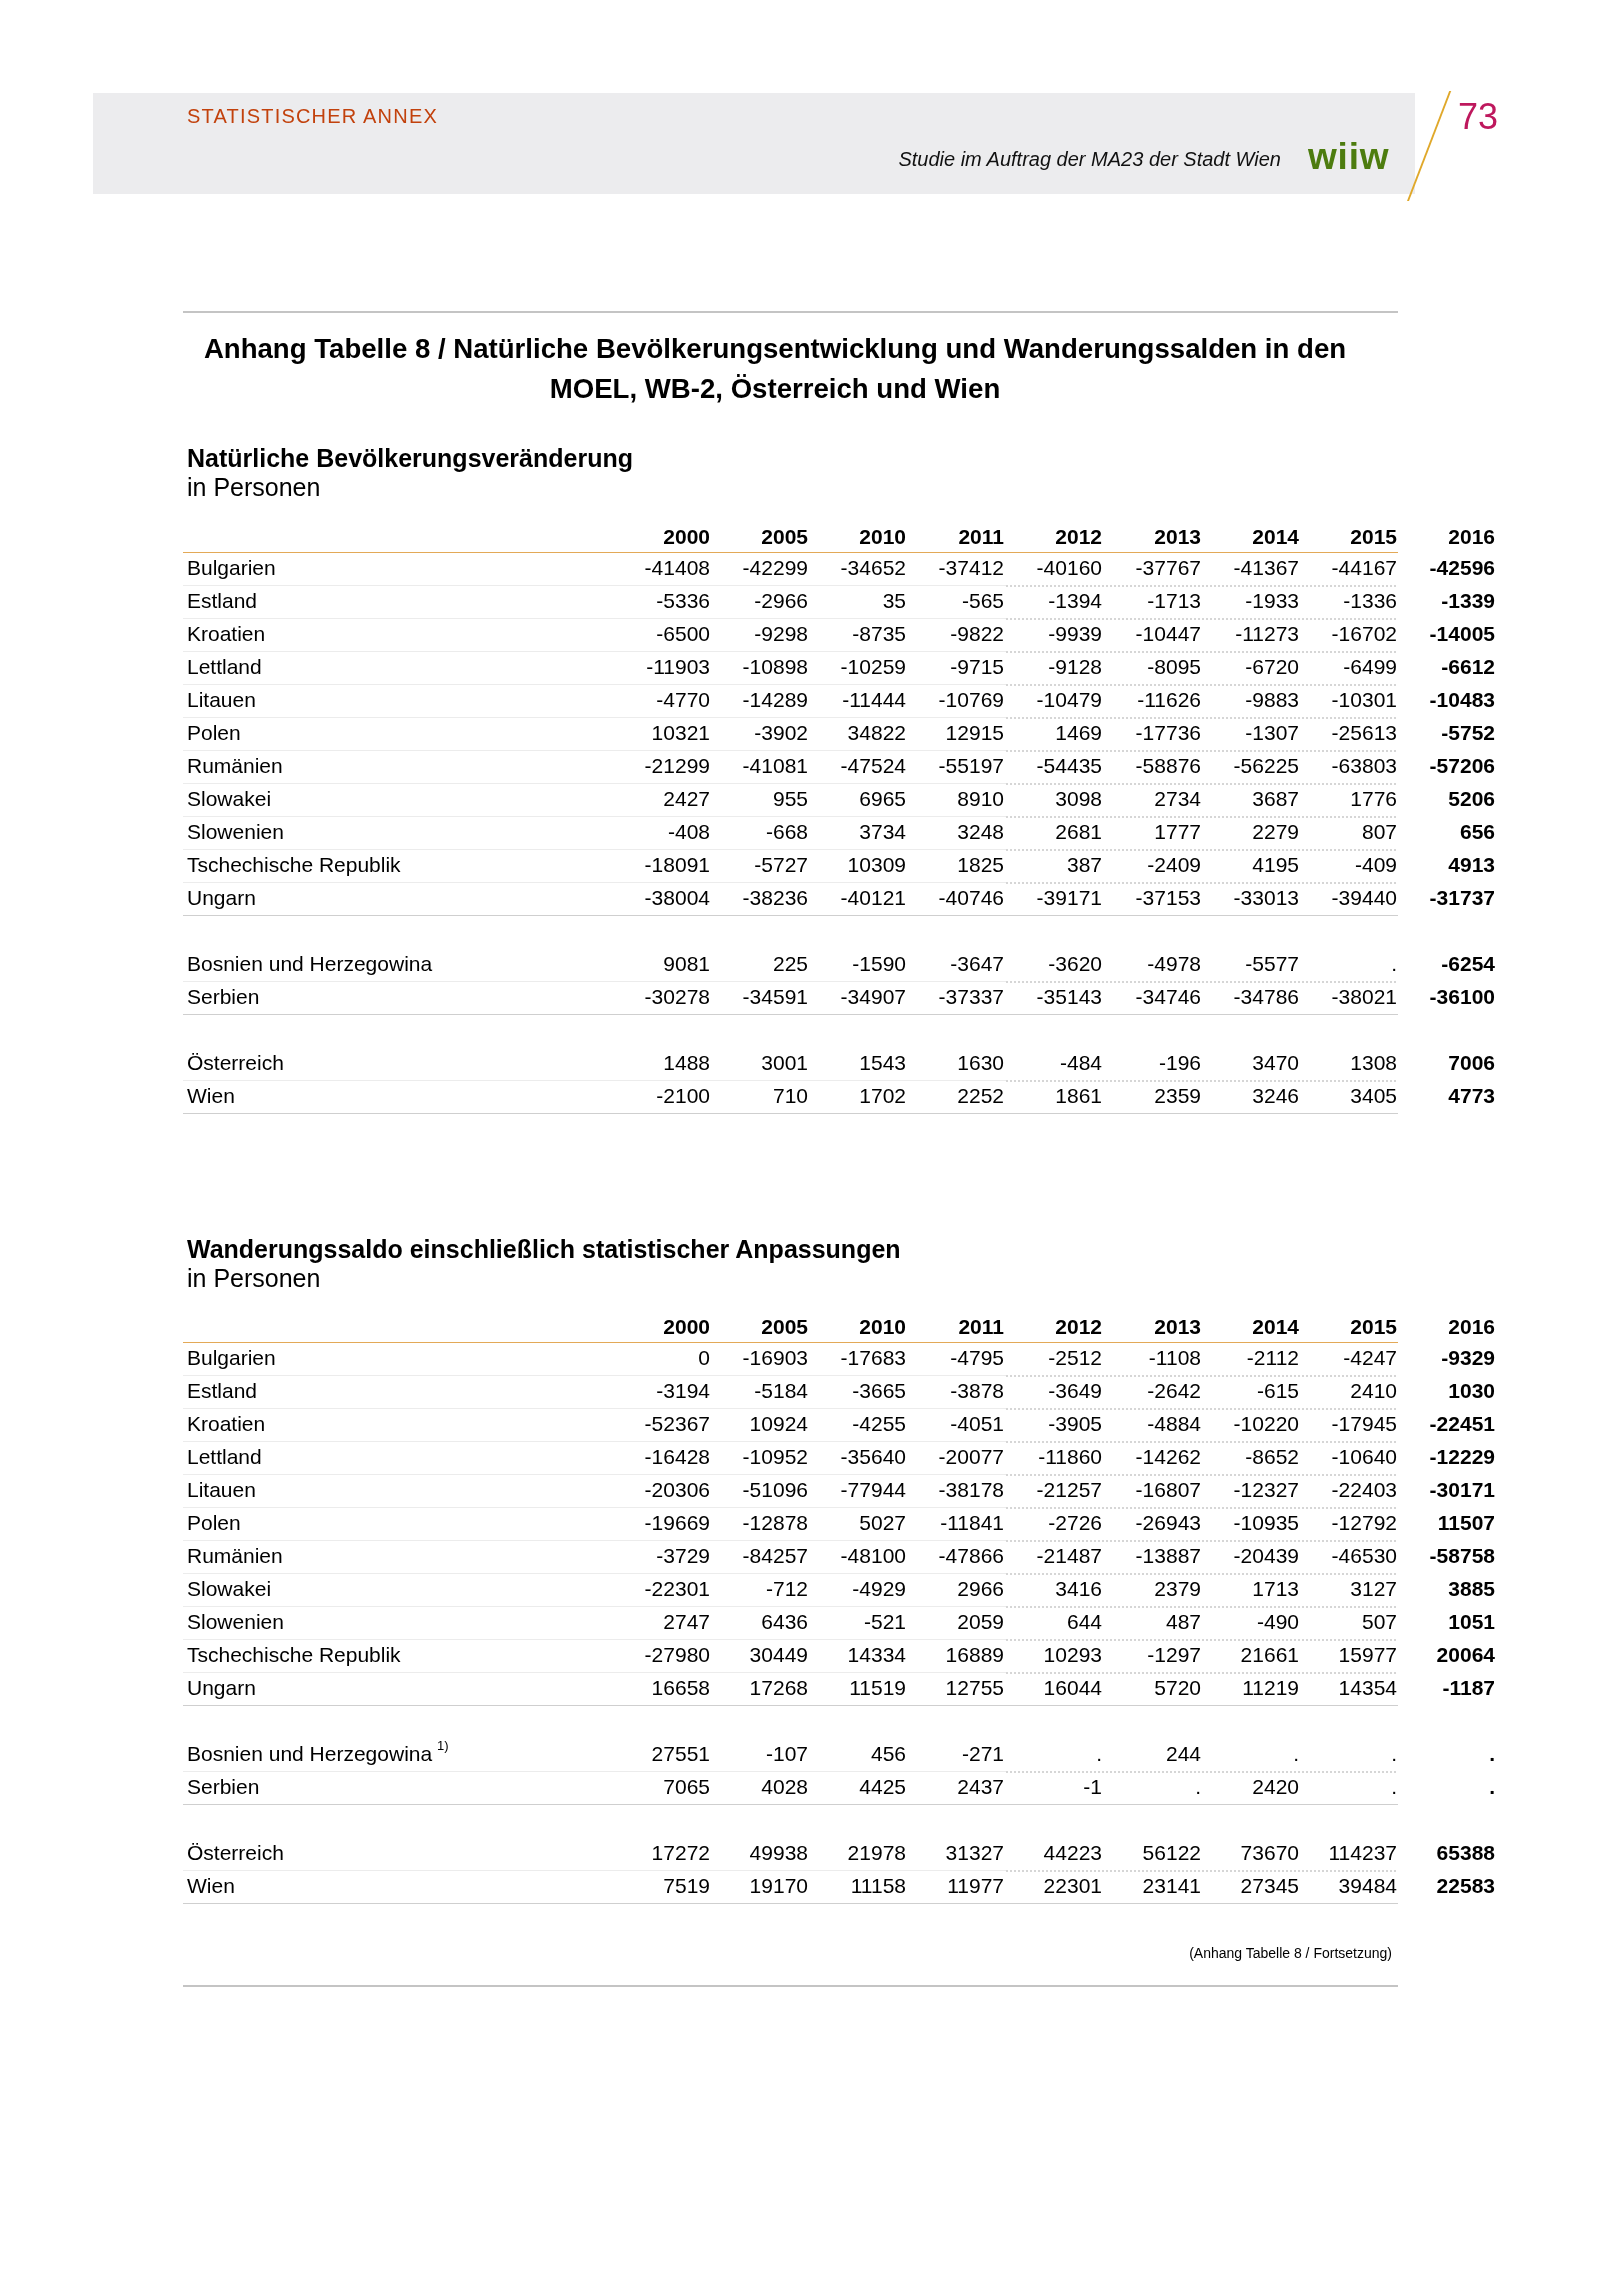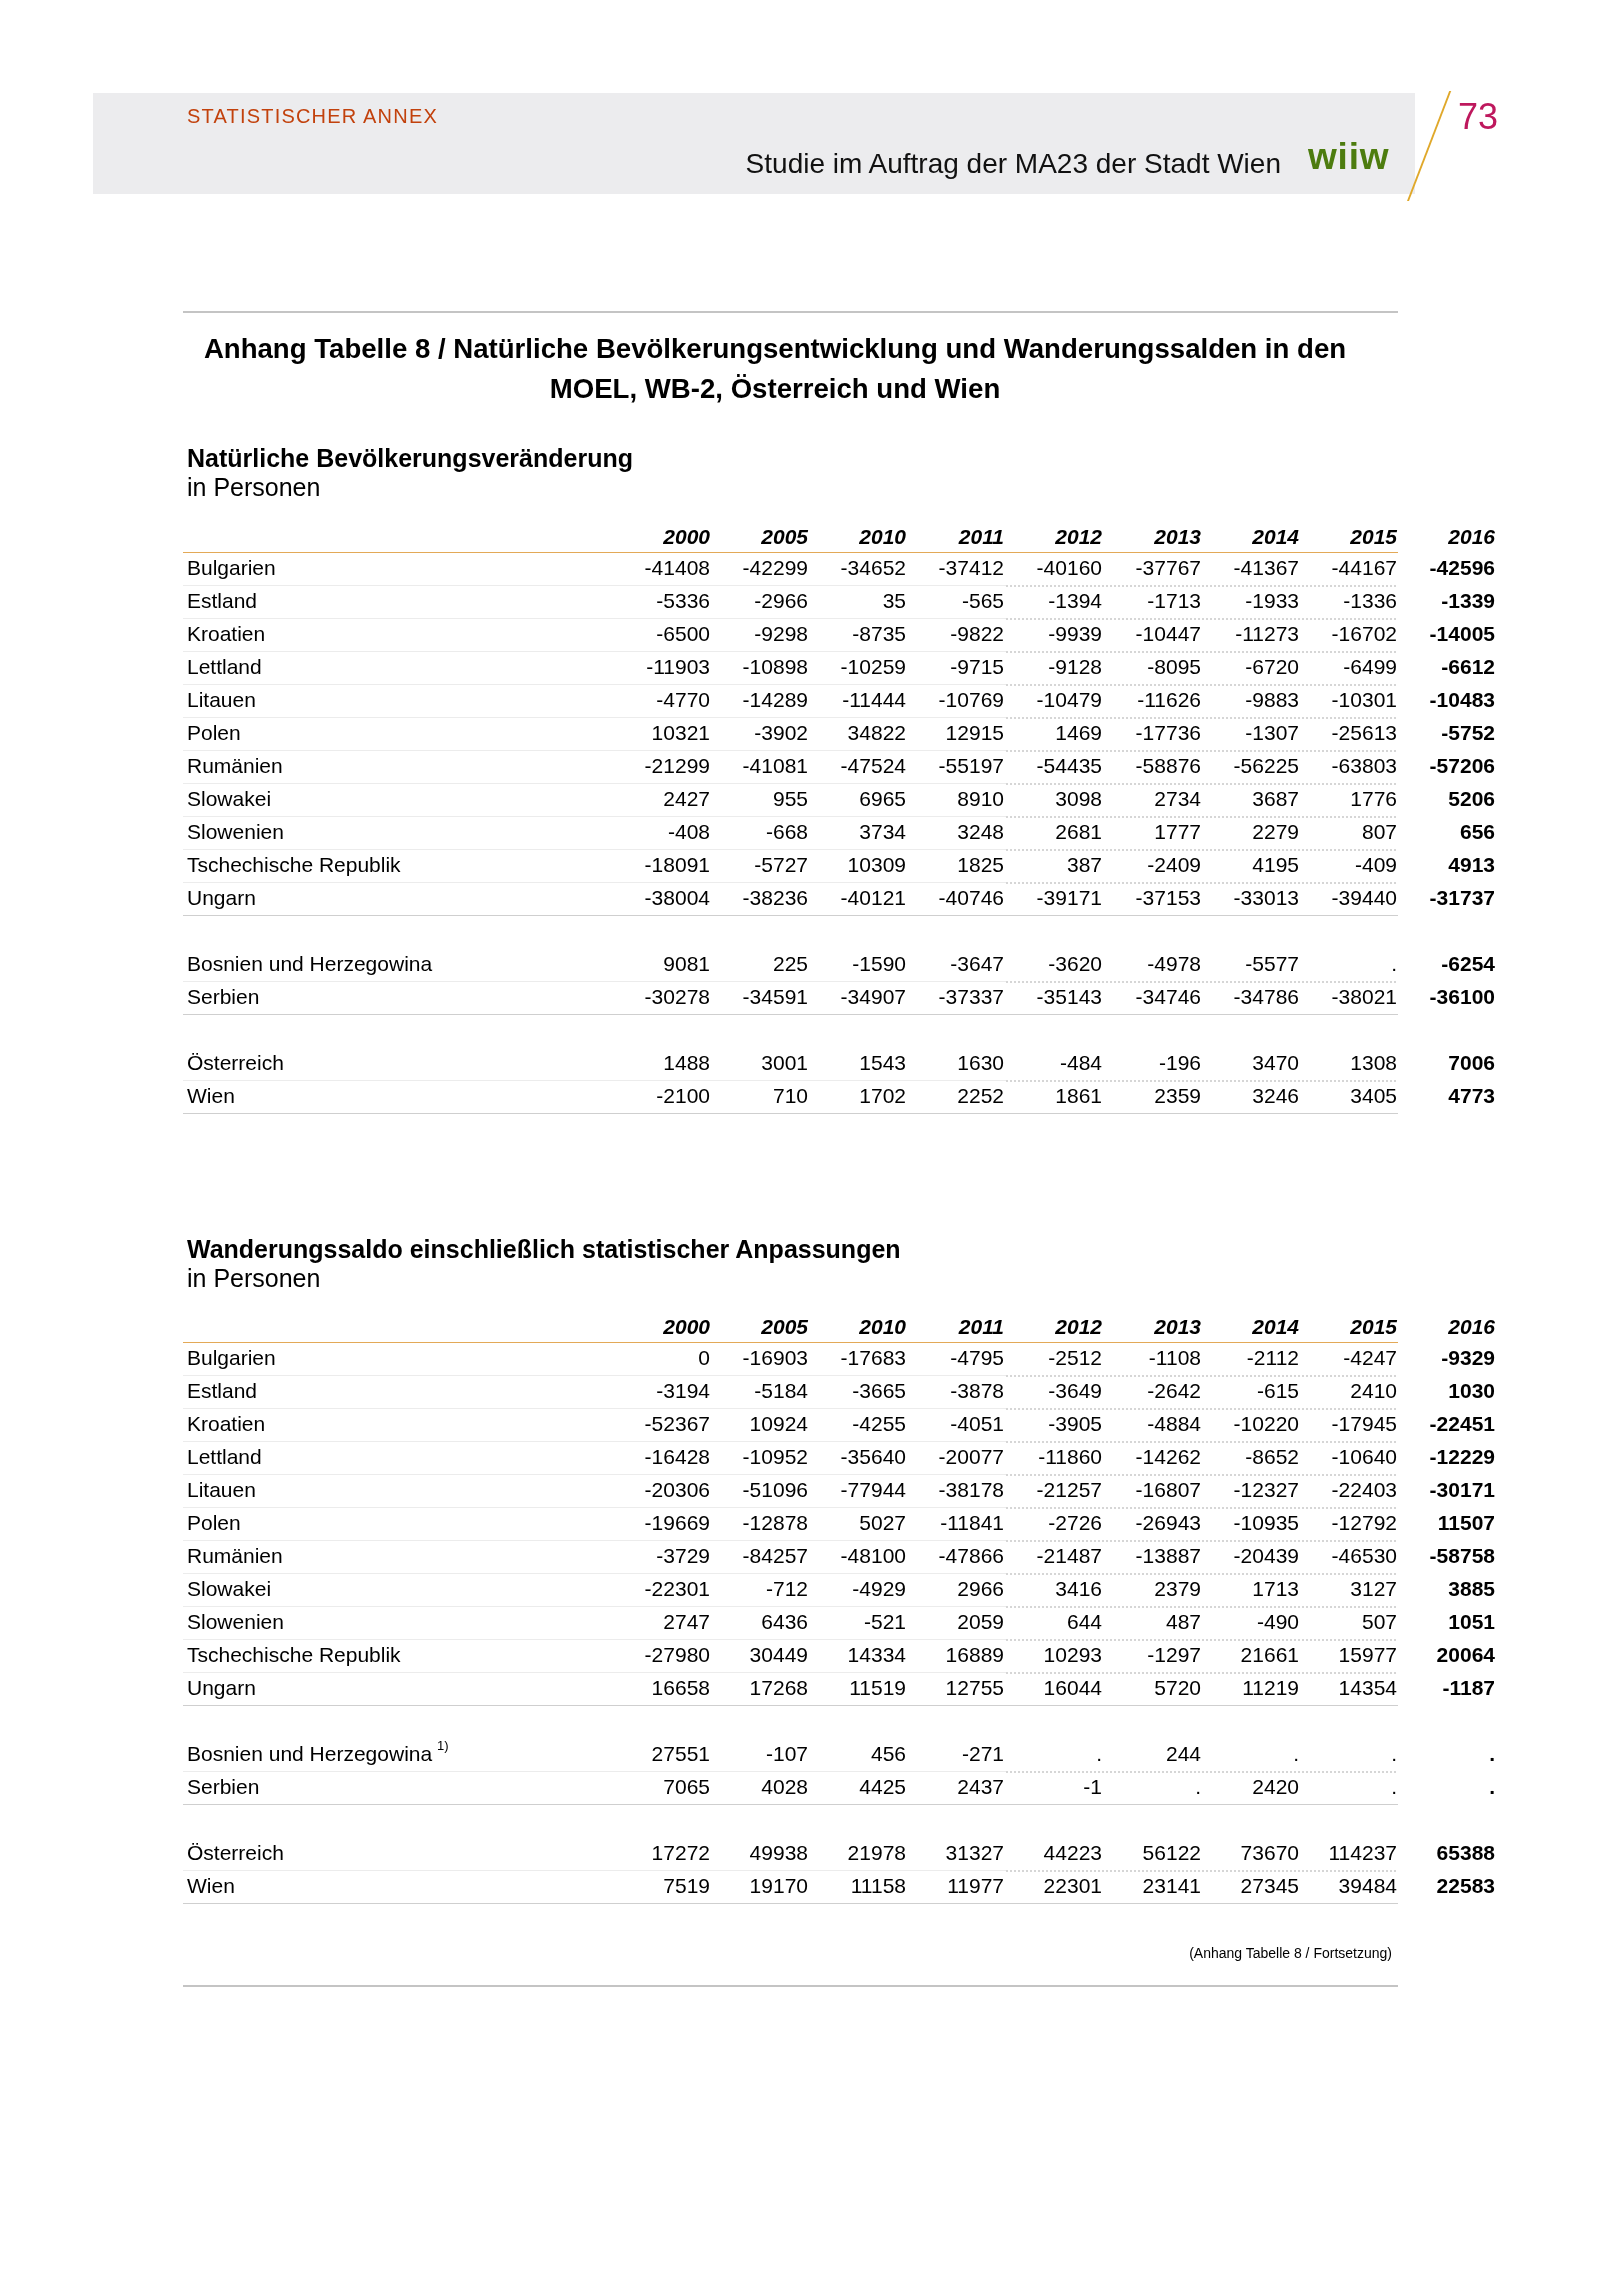--- a/index.html
+++ b/index.html
@@ -1,34 +1,34 @@
 <!DOCTYPE html>
 <html style="font-size:13px"><head>
 <meta charset="utf-8">
 <style>
   html, body { margin: 0; padding: 0; background: #ffffff; }
   body { width: 1622px; height: 2295px; position: relative; font-family: "Liberation Sans", sans-serif; color: #000; overflow: hidden; }
 
   .hdr-band { position: absolute; left: 93px; top: 93px; width: 1338px; height: 101px; background: #ececee; }
   .hdr-title { position: absolute; left: 187px; top: 105px; font-size: 20px; letter-spacing: 1.2px; color: #c2410c; }
-  .hdr-sub { position: absolute; right: 341px; top: 148px; font-size: 28px; color: #111; }
+  .hdr-sub { position: absolute; right: 341px; top: 148px; font-size: 20px; color: #111; font-style: italic; }
   .hdr-logo { position: absolute; left: 1308px; top: 136px; font-size: 37px; font-weight: bold; color: #4d7c0f; letter-spacing: 0.8px; }
   .hdr-slash { position: absolute; left: 1407px; top: 91px; width: 2.4px; height: 110px; background: #e0a82a; transform: skewX(-21deg); transform-origin: bottom left; }
   .hdr-slash-cover { position:absolute; left:1415px; top:93px; width:32px; height:101px; background:#fff; }
   .page-num { position: absolute; left: 1458px; top: 96px; font-size: 36px; color: #be185d; }
 
   .rule { position: absolute; left: 183px; width: 1215px; height: 1.6px; background: #c4c4c4; }
 
   .table-title { position: absolute; left: 187px; top: 329px; width: 1176px; font-size: 27.6px; font-weight: bold; line-height: 40px; text-align: center; }
   .sec-title { position: absolute; left: 187px; font-size: 25px; font-weight: bold; margin-top: 12px; }
   .sec-unit { position: absolute; left: 187px; font-size: 25px; }
 
   .tbl { position: absolute; left: 183px; width: 1215px; }
   .tbl .head { position: relative; height: 34px; border-bottom: 1.6px solid #e3a957; }
-  .tbl .hcell { position: absolute; bottom: 3.2px; font-weight: bold; font-size: 21px; text-align: right; width: 97px; font-style: italic; }
+  .tbl .hcell { position: absolute; bottom: 3.2px; font-weight: bold; font-size: 21px; text-align: right; width: 97px; }
   .tbl .row { position: relative; height: 32px; border-bottom: 1.6px solid #ececec; }
   .tbl .row.dotted::after { content: ""; position: absolute; left: 823px; right: 0; bottom: -1.6px; height: 1.6px; background: repeating-linear-gradient(90deg, #d6d6d6 0 2.4px, #fff 2.4px 4px); }
   .tbl .row.last { border-bottom: 1.6px solid #cfcfcf; }
   .tbl .row.last::after { display: none; }
   .tbl .spacer { height: 33px; border: 0; }
   .tbl .label { position: absolute; left: 4px; bottom: 4.9px; font-size: 21px; }
   .tbl .label sup { font-size: 13px; position: relative; top: -3.2px; margin-left: 4.9px; }
   .tbl .cell { position: absolute; bottom: 4.9px; font-size: 21px; text-align: right; width: 97px; }
 
   .c0 { left: 430px; } .c1 { left: 528px; } .c2 { left: 626px; } .c3 { left: 724px; } .c4 { left: 822px; }

